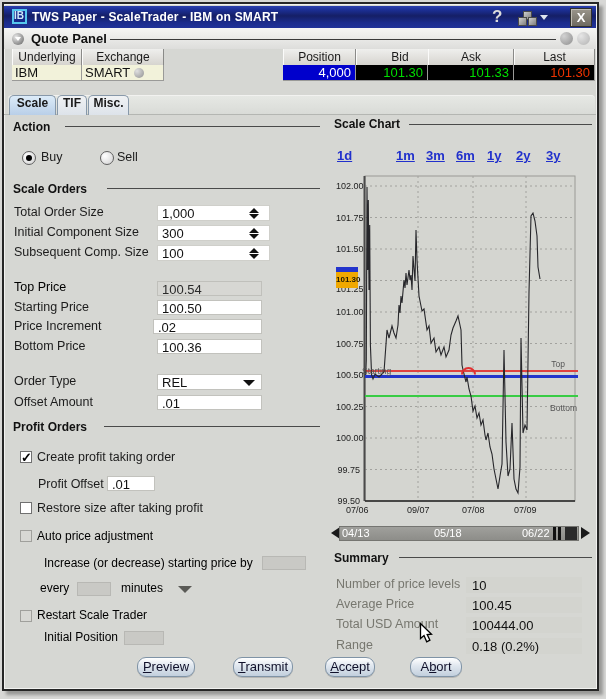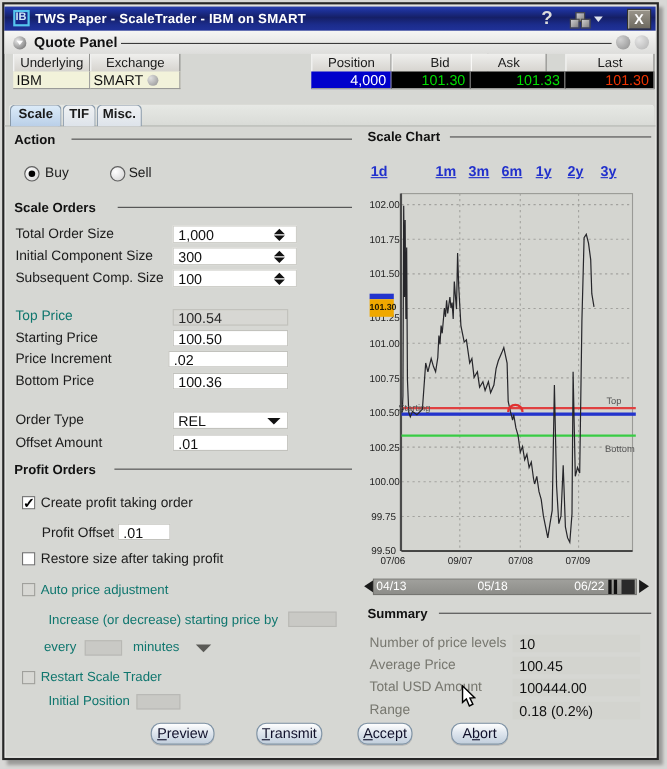--- a/index.html
+++ b/index.html
@@ -32,21 +32,21 @@
 .td { position:absolute; top:16px; height:16px; font-size:13px; line-height:16px; border-right:1px solid #9a9a98; border-bottom:1px solid #9a9a98;}
 .cream { background:#f2f2da; color:#111; padding-left:3px; }
 
 .tab { position:absolute; top:95px; height:20px; border:1px solid #8899aa; border-bottom:none; border-radius:5px 5px 0 0; font-size:12px; font-weight:bold; color:#1a1a1a; text-align:center; }
 .tabline { position:absolute; left:4px; top:114px; width:592px; height:1px; background:#b4b6b2; }
 
 .sect { position:absolute; font-size:12px; font-weight:bold; color:#111; }
 .sline { position:absolute; height:1px; background:#4a4a4a; }
 
 .lbl { position:absolute; font-size:12.5px; color:#1c1c1c; }
-.glbl { position:absolute; font-size:12px; color:#0f766e; }
+.glbl { position:absolute; font-size:12px; color:#000000; }
 .field { position:absolute; background:#fff; border:1px solid #c2c2bd; font-size:13px; color:#111; padding:0 0 0 4px; line-height:15px;}
 .gfield { position:absolute; background:#c9c9c5; border:1px solid #b8b8b4; }
 .spin { position:absolute; left:157px; width:113px; height:16px; background:#fff; border:1px solid #cfcfca; font-size:13px; color:#111; line-height:15px; padding-left:4px;}
 .spin:after { content:""; position:absolute; right:10px; top:2px; width:0; height:0; border-left:5px solid transparent; border-right:5px solid transparent; border-bottom:5px solid #111; }
 .spin:before { content:""; position:absolute; right:10px; top:8px; width:0; height:0; border-left:5px solid transparent; border-right:5px solid transparent; border-top:5px solid #111; }
 .dd:after { content:""; position:absolute; right:6px; top:5px; width:0; height:0; border-left:6px solid transparent; border-right:6px solid transparent; border-top:6px solid #111; }
 .radio { position:absolute; width:14px; height:14px; border-radius:50%; background:radial-gradient(circle at 4px 4px,#ffffff,#d0d0d0); border:1px solid #606060; }
 .radio.on:before { content:""; position:absolute; left:3px; top:3px; width:6px; height:6px; border-radius:50%; background:#000; }
 .cb { position:absolute; width:12px; height:12px; background:#fff; border:1px solid #707070; }
 .cb.dis { background:#d8d8d4; border-color:#a0a09c; }
@@ -79,21 +79,21 @@
   <div class="qtitle">Quote Panel</div>
   <div class="qline"></div>
   <div class="rico" style="left:556px; background:radial-gradient(circle at 4px 4px,#d2d2d2,#8e8e8e);"></div>
   <div class="rico" style="left:573px; background:radial-gradient(circle at 4px 4px,#e6e6e6,#b2b2b2);"></div>
 </div>
 <div class="qtable">
   <div class="th" style="left:0px; width:70px;">Underlying</div>
   <div class="th" style="left:70px; width:82px;">Exchange</div>
   <div class="th" style="left:271px; width:73px;">Position</div>
   <div class="th" style="left:344px; width:88px;">Bid</div>
-  <div class="th" style="left:416px; width:69px;">Ask</div>
+  <div class="th" style="left:416px; width:86px;">Ask</div>
   <div class="th" style="left:502px; width:81px;">Last</div>
   <div class="td cream" style="left:0px; width:70px;">IBM</div>
   <div class="td cream" style="left:70px; width:82px;">SMART <span style="display:inline-block;width:10px;height:10px;border-radius:50%;background:radial-gradient(circle at 3px 3px,#e0e0e0,#909090);vertical-align:-1px;"></span></div>
   <div class="td" style="left:271px; width:73px; background:#0000cc; color:#fff; text-align:right; padding-right:4px;">4,000</div>
   <div class="td" style="left:344px; width:72px; background:#000; color:#00dd00; text-align:right; padding-right:4px;">101.30</div>
   <div class="td" style="left:416px; width:86px; background:#000; color:#00dd00; text-align:right; padding-right:4px;">101.33</div>
   <div class="td" style="left:502px; width:81px; background:#000; color:#ee3300; text-align:right; padding-right:4px;">101.30</div>
 </div>
 <div class="abs" style="left:8px; top:95px; width:587px; height:19px; background:linear-gradient(#e6e8e4,#d9dbd7); border-top:1px solid #f2f2f0; border-radius:4px 4px 0 0;"></div>
 <div class="tabline"></div>

